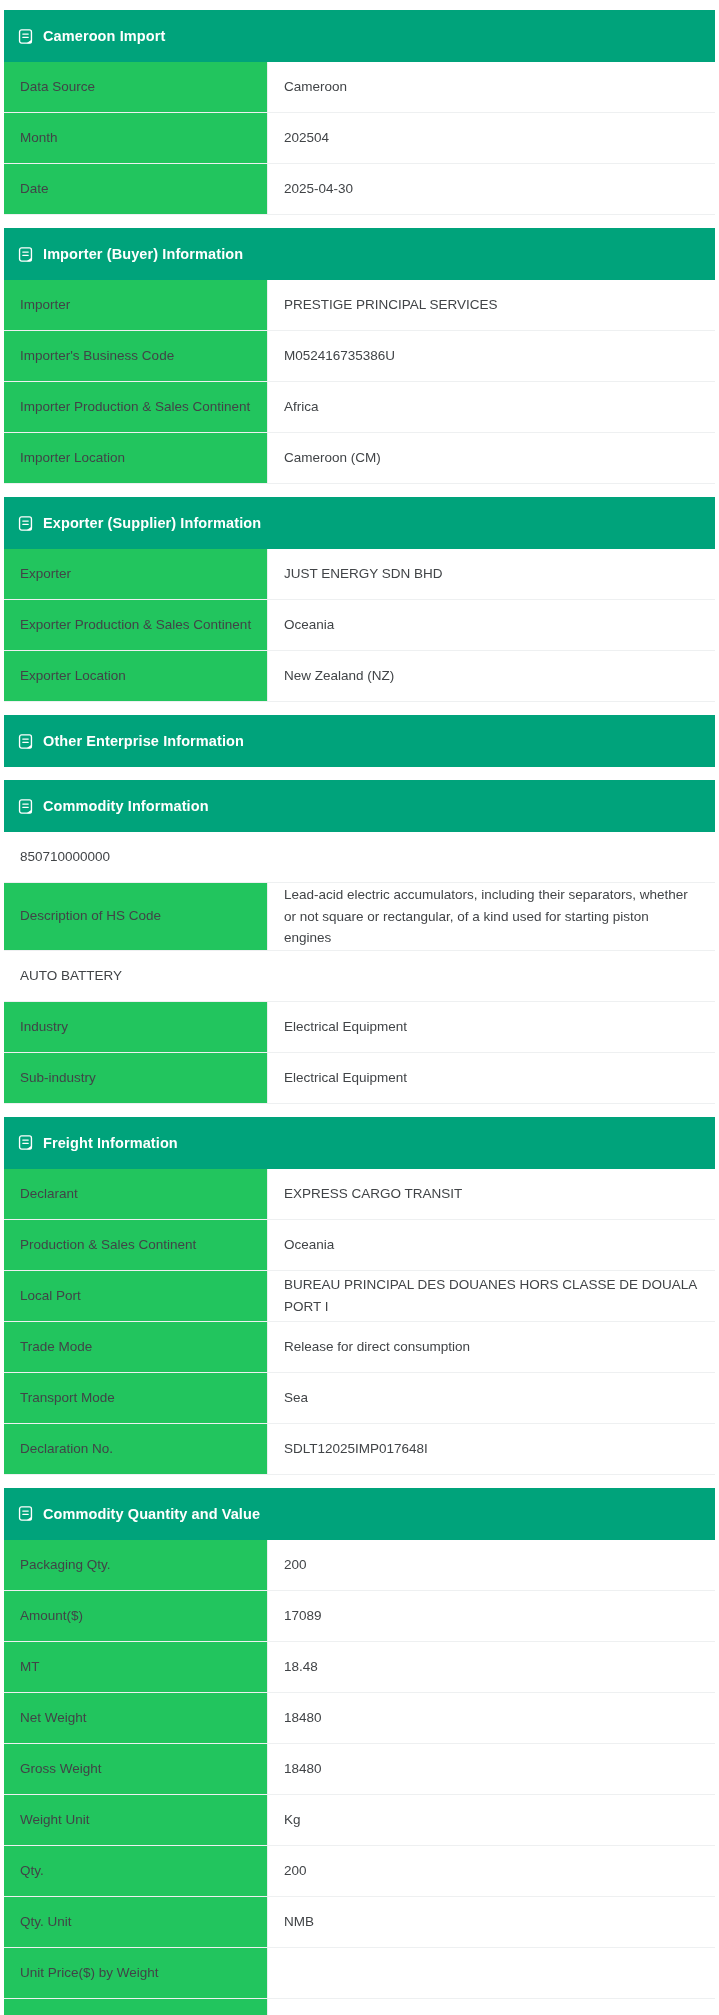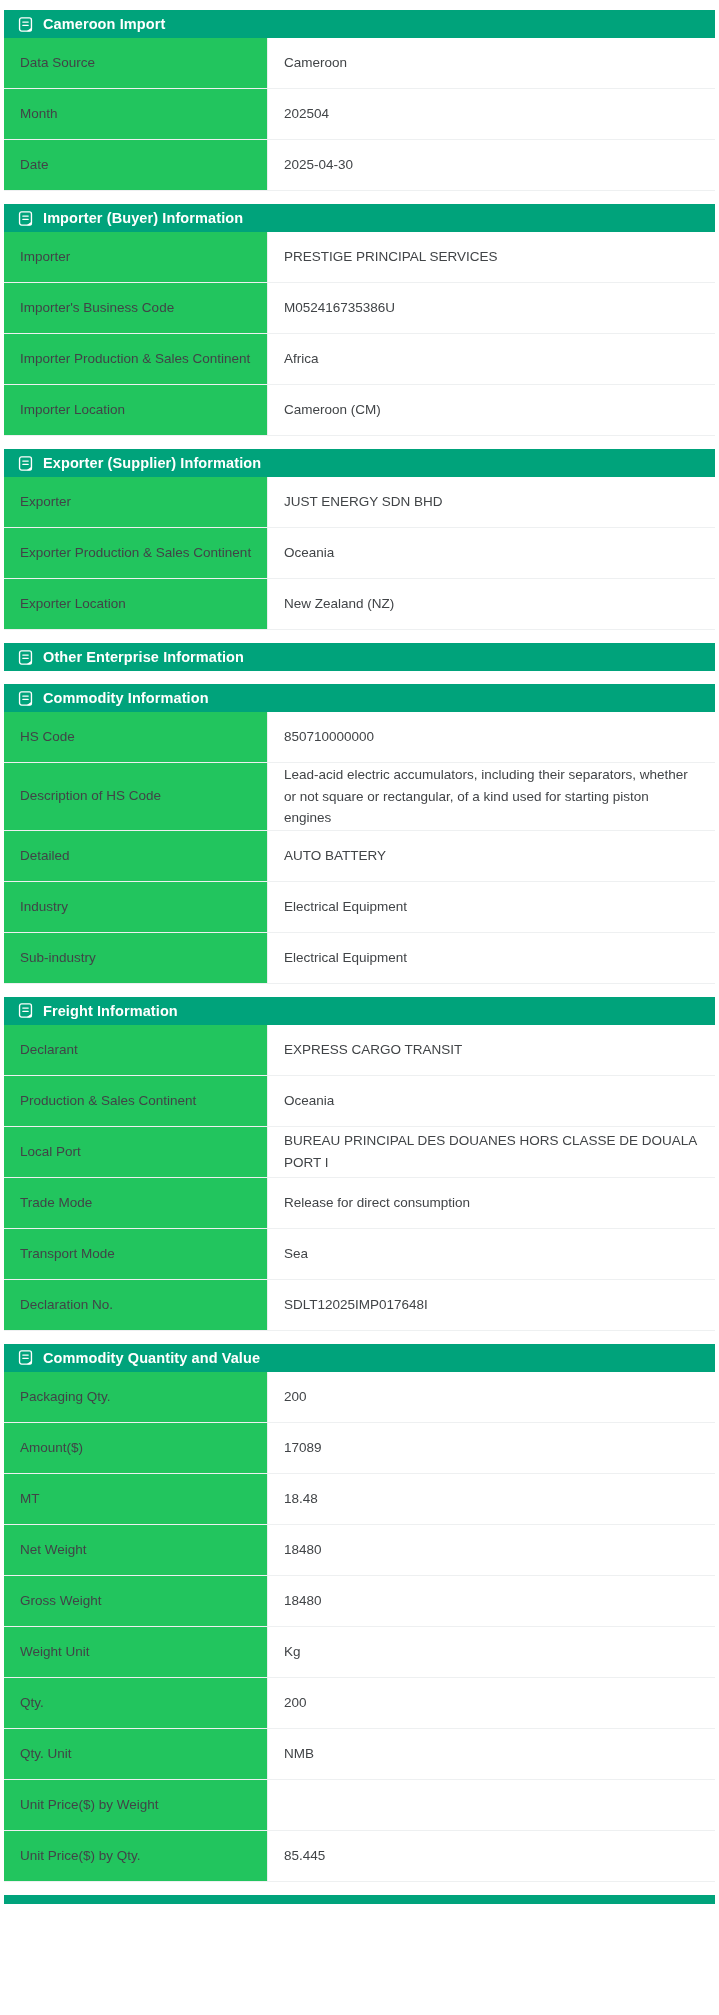--- a/index.html
+++ b/index.html
@@ -5,21 +5,21 @@
   html,body{margin:0;padding:0;}
   body{
     width:719px;height:2015px;overflow:hidden;background:#ffffff;
     font-family:"Liberation Sans","DejaVu Sans",sans-serif;
     -webkit-font-smoothing:antialiased;
   }
   .page{padding:10px 4px 0 4px;box-sizing:border-box;}
   .section{margin-bottom:13px;}
   .sec-header{
     background:#00a37b;height:20px;display:flex;align-items:center;
-    padding:4px 13px;gap:9px;
+    padding:16px 13px;gap:9px;
   }
   .sec-title{color:#ffffff;font-size:14.5px;font-weight:bold;letter-spacing:.1px;}
   .doc-icon{display:flex;align-items:center;flex:none;}
   .row{
     display:flex;align-items:stretch;min-height:51px;
     border-bottom:1px solid #eef0f1;box-sizing:border-box;background:#ffffff;
   }
   .cell-label{
     width:264px;flex:none;background:#22c55e;border-right:1px solid #eaeeee;
     display:flex;align-items:center;box-sizing:border-box;
@@ -134,29 +134,27 @@
             <svg width="17" height="17" viewBox="0 0 24 24">
               <rect x="3.6" y="2.6" width="16.8" height="18.8" rx="3" fill="none" stroke="#ffffff" stroke-width="1.9"></rect>
               <line x1="8.2" y1="8.6" x2="15.8" y2="8.6" stroke="#ffffff" stroke-width="1.9" stroke-linecap="round"></line>
               <line x1="8.2" y1="13.2" x2="15.8" y2="13.2" stroke="#ffffff" stroke-width="1.9" stroke-linecap="round"></line>
               <path d="M13.5 21.4 L20.4 21.4 L20.4 16.5 Z" fill="#ffffff"></path>
             </svg>
           </span>
           <span class="sec-title">Commodity Information</span>
         </div>
         <div class="row">
-          <div class="cell-label">HS Code</div>
           <div class="cell-value">850710000000</div>
         </div>
         <div class="row">
           <div class="cell-label">Description of HS Code</div>
           <div class="cell-value">Lead-acid electric accumulators, including their separators, whether or not square or rectangular, of a kind used for starting piston engines</div>
         </div>
         <div class="row">
-          <div class="cell-label">Detailed</div>
           <div class="cell-value">AUTO BATTERY</div>
         </div>
         <div class="row">
           <div class="cell-label">Industry</div>
           <div class="cell-value">Electrical Equipment</div>
         </div>
         <div class="row">
           <div class="cell-label">Sub-industry</div>
           <div class="cell-value">Electrical Equipment</div>
         </div>

